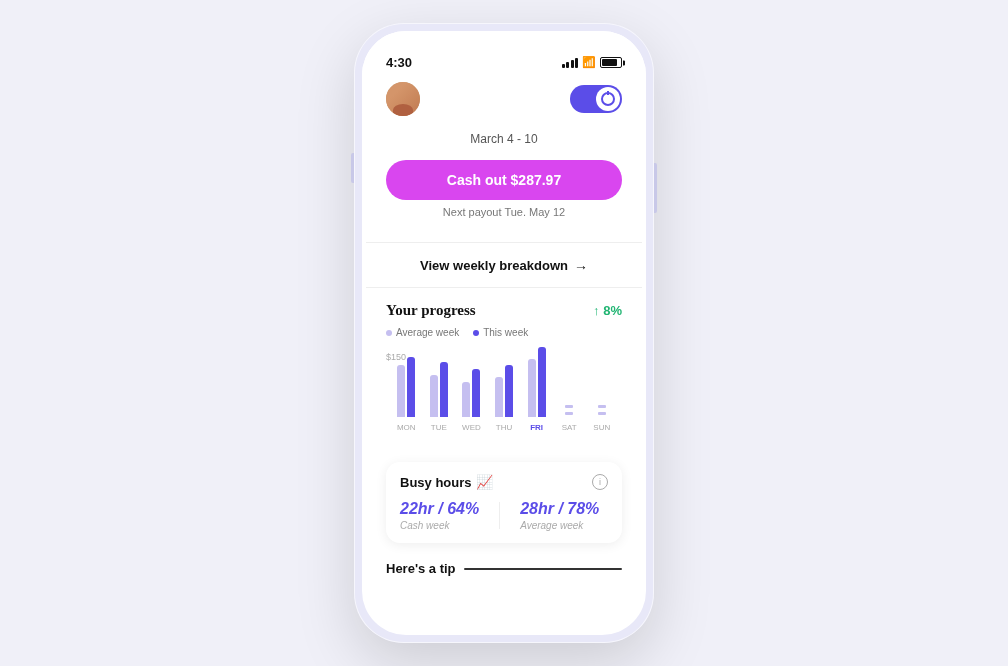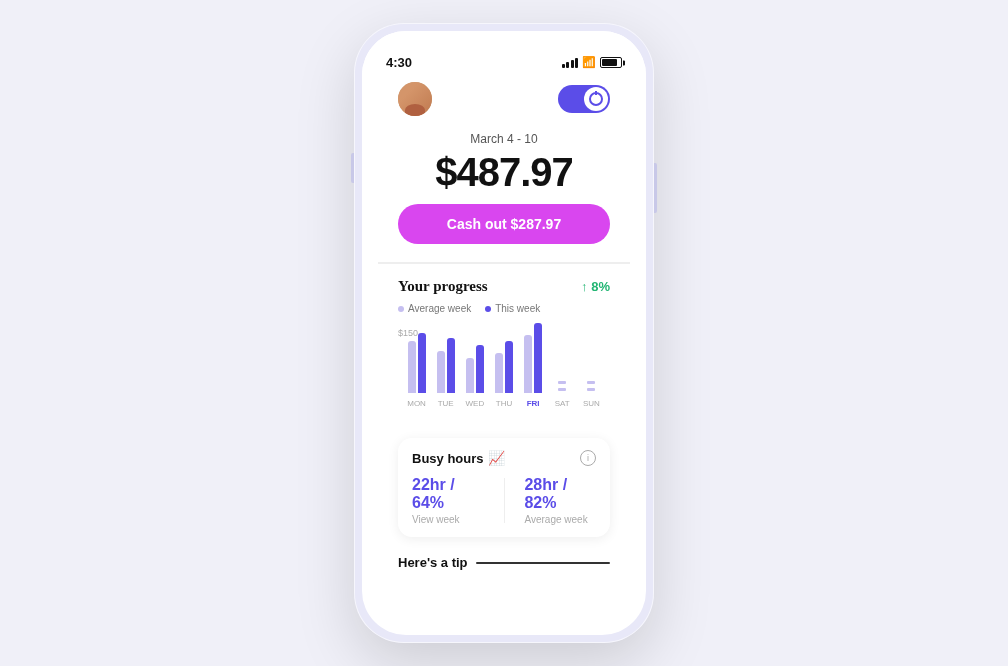--- a/index.html
+++ b/index.html
@@ -98,21 +98,21 @@
 
     .battery-fill {
       width: 85%;
       height: 100%;
       background: #111;
       border-radius: 1px;
     }
 
     
     .app-content {
-      padding: 0 36px;
+      padding: 0 24px;
       overflow-y: auto;
       height: calc(100% - 36px);
     }
 
     
     .header-row {
       display: flex;
       justify-content: space-between;
       align-items: center;
       padding: 8px 0 12px;
@@ -422,20 +422,21 @@
 
     .busy-hours-stats {
       display: flex;
       gap: 20px;
     }
 
     .stat-item {
       display: flex;
       flex-direction: column;
       gap: 2px;
+      font-style: italic;
     }
 
     .stat-value {
       font-size: 16px;
       font-weight: 800;
       color: #5b4de8;
     }
 
     .stat-label {
       font-size: 10px;
@@ -527,26 +528,30 @@
           <div class="toggle">
             <div class="toggle-knob">
               <div class="toggle-knob-icon"></div>
             </div>
           </div>
         </div>
       </div>
 
       <div class="earnings-section">
         <div class="date-range">March 4 - 10</div>
-        <div class="earnings-amount">$487.97</div>
         <button class="cashout-btn">Cash out $287.97</button>
+        <div class="next-payout">Next payout Tue. May 12</div>
       </div>
 
       <div class="divider"></div>
 
+      <div class="view-weekly">
+        <span>View weekly breakdown</span>
+        <span class="arrow-right">→</span>
+      </div>
 
       <div class="divider2"></div>
 
       <div class="progress-section">
         <div class="progress-header">
           <span class="progress-title">Your progress</span>
           <span class="progress-pct">↑ 8%</span>
         </div>
         <div class="legend">
           <div class="legend-item">
@@ -616,25 +621,25 @@
             <span>Busy hours</span>
             <span class="trend-icon">📈</span>
           </div>
           <div class="info-icon">
             <span>i</span>
           </div>
         </div>
         <div class="busy-hours-stats">
           <div class="stat-item">
             <span class="stat-value">22hr / 64%</span>
-            <span class="stat-label">View week</span>
+            <span class="stat-label">Cash week</span>
           </div>
           <div class="stat-divider"></div>
           <div class="stat-item">
-            <span class="stat-value">28hr / 82%</span>
+            <span class="stat-value">28hr / 78%</span>
             <span class="stat-label">Average week</span>
           </div>
         </div>
       </div>
 
       <div class="tip-section">
         <div class="tip-header">
           <span class="tip-title">Here's a tip</span>
           <div class="tip-line"></div>
         </div>

